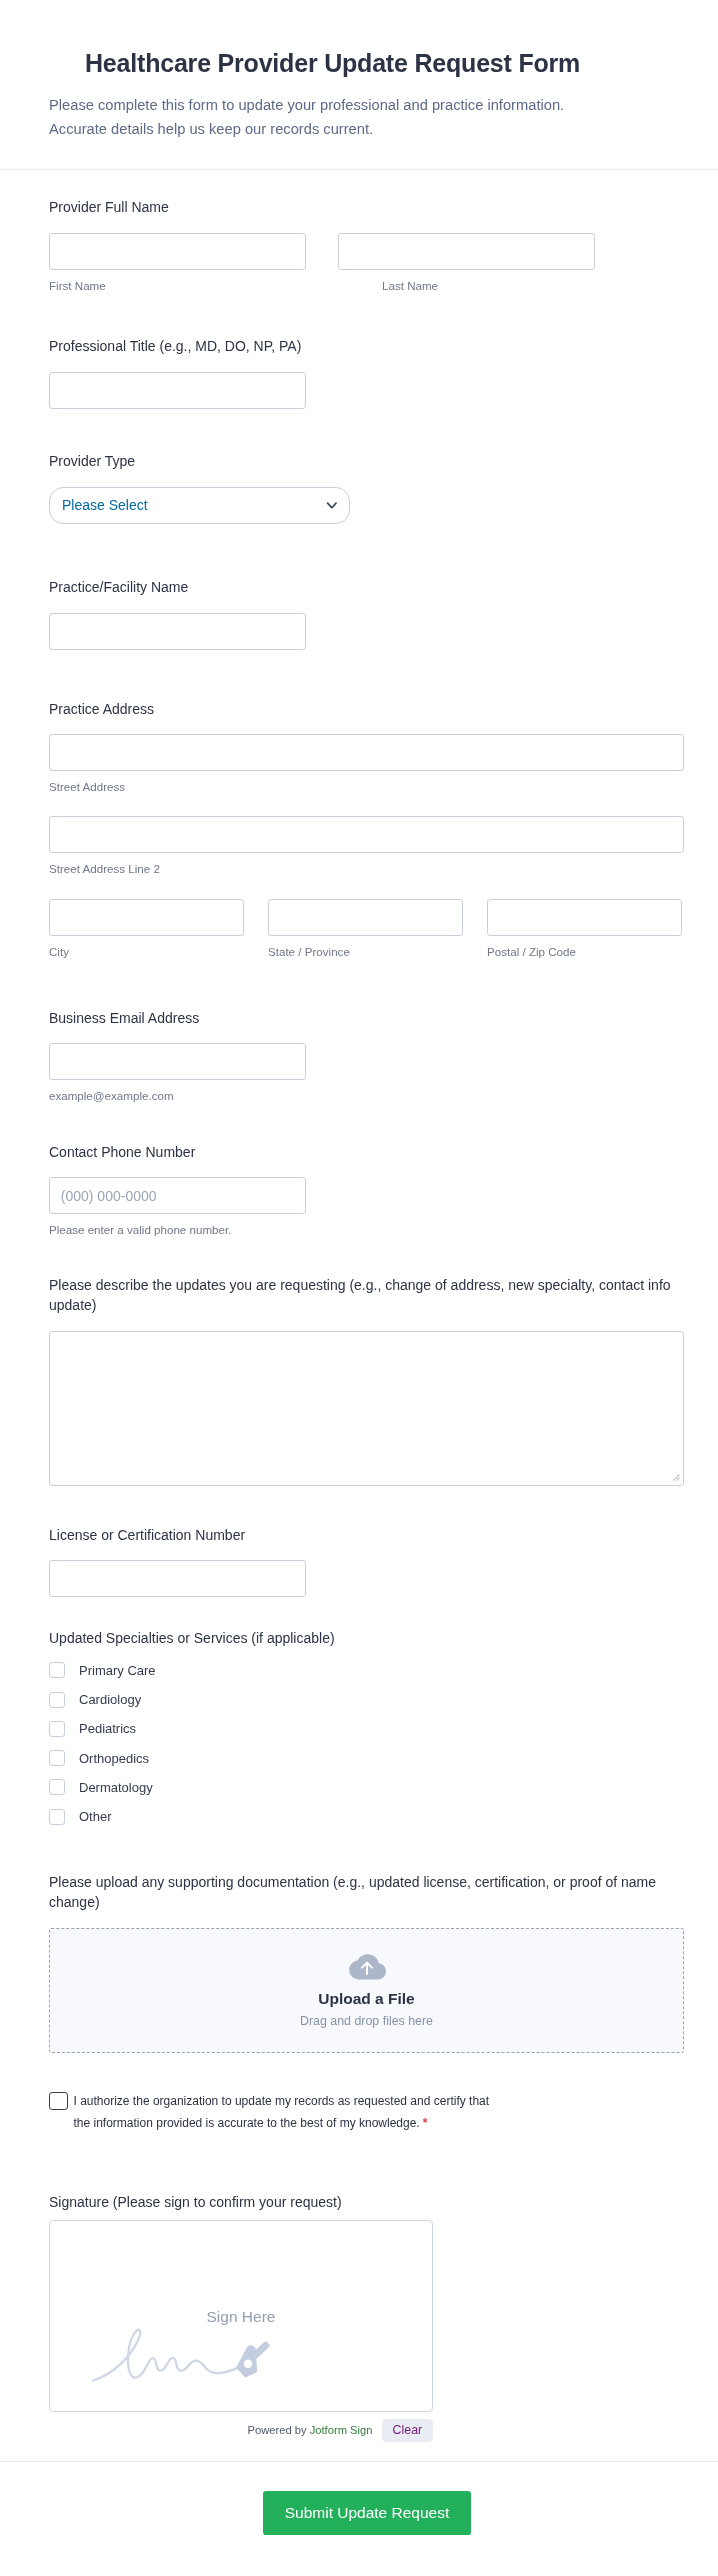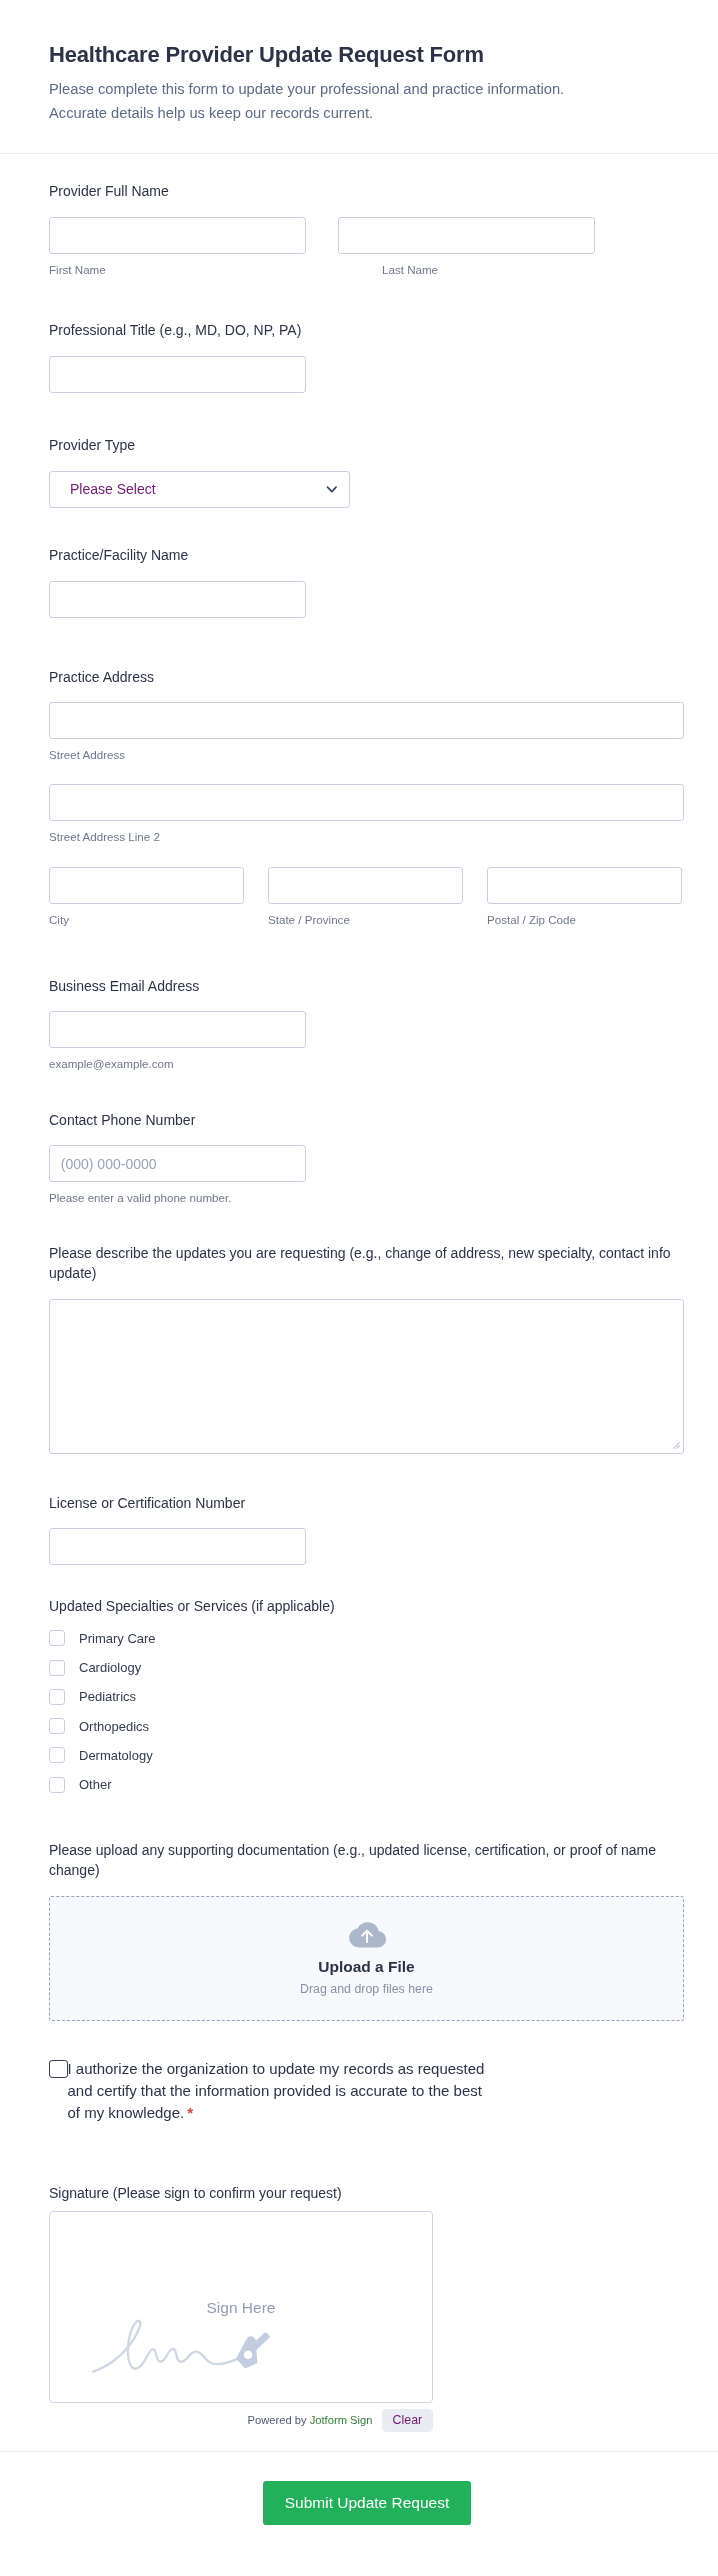--- a/index.html
+++ b/index.html
@@ -11,22 +11,22 @@
     -webkit-font-smoothing:antialiased;
   }
   .page { width:719px; }
 
   
   .form-header {
     padding:39px 34px 28px 49px;
     border-bottom:0.8px solid #e7eaf1;
   }
   .form-title {
-    font-size:22px; line-height:32px; font-weight:600;
-    color:#2c3345; max-width:576px; letter-spacing:-0.2px;
+    font-size:25px; line-height:48px; font-weight:600;
+    color:#2c3345; max-width:576px; letter-spacing:-0.2px;margin-left:36px;
   }
   .form-subtitle {
     margin-top:6.2px; font-size:14.7px; line-height:24px;
     color:#5d6a85; max-width:541px; font-weight:400;
   }
 
   
   .form-body { padding:0 34px 0 49px; }
   .q { position:relative; }
   .q-label {
@@ -47,23 +47,23 @@
   .tb::placeholder { color:#9ba4b5; opacity:1; }
   .w-half { width:257px; }
   .w-full { width:635px; }
   .w-third { width:195px; }
 
   .mt20 { margin-top:15.5px; }
 
   
   .sel-wrap { position:relative; width:301px; margin-top:15.5px; }
   .sel {
-    width:100%; height:37px; padding:0 31px 0 20px;
+    width:100%; height:37px; padding:0 31px 0 12px;
     appearance:none; -webkit-appearance:none; -moz-appearance:none;
-    color:#701a75; cursor:pointer;
+    color:#0369a1; cursor:pointer;border-radius:14px;
   }
   .sel-chevron {
     position:absolute; right:12.4px; top:13px; pointer-events:none;
     width:11.6px; height:10.8px;
   }
 
   
   .ta-wrap { position:relative; width:635px; margin-top:15.5px; }
   .ta {
     width:635px; height:155px; resize:none; padding:9.3px 10.8px;
@@ -92,21 +92,21 @@
   .upload-hint { font-size:12.4px; color:#8893a8; margin-top:6.2px; }
 
   
   .auth-row { display:flex; align-items:flex-start; }
   .auth-cb {
     appearance:none; -webkit-appearance:none;
     width:18.5px; height:18.5px; border:1.5px solid #343c4e; border-radius:3.1px;
     background:#fff; margin:2.3px 0 0 0; cursor:pointer; flex:0 0 auto;
   }
   .auth-text {
-    margin-left:0; font-size:15px; line-height:22.4px; color:#2c3345;
+    margin-left:6px; font-size:12px; line-height:22.4px; color:#2c3345;
     max-width:429px; font-weight:400;
   }
   .req-star { color:#e03e3e; font-weight:700; margin-left:3.1px; }
 
   
   .sig-box {
     margin-top:7.7px; width:384px; height:192px;
     border:0.8px solid #c9d3e3; border-radius:4.6px; background:#fff;
     position:relative; cursor:crosshair;
   }
@@ -136,21 +136,21 @@
     display:inline-block; min-width:199px; height:44px; padding:0 21.6px;
     background:#22b05b; color:#ffffff; border:none; border-radius:3.1px;
     font-size:15.5px; font-weight:500; font-family:"Liberation Sans", sans-serif;
     cursor:pointer;
   }
 
   
   #q-name        { margin-top:28px; }
   #q-title       { margin-top:44px; }
   #q-type        { margin-top:43px; }
-  #q-facility    { margin-top:38px; }
+  #q-facility    { margin-top:54px; }
   #q-address     { margin-top:50px; }
   #q-email       { margin-top:49px; }
   #q-phone       { margin-top:39px; }
   #q-license     { margin-top:40px; }
   #q-describe    { margin-top:39px; }
   #q-specialties { margin-top:32px; }
   #q-upload      { margin-top:46px; }
   #q-auth        { margin-top:37px; }
   #q-signature   { margin-top:59px; }
 

